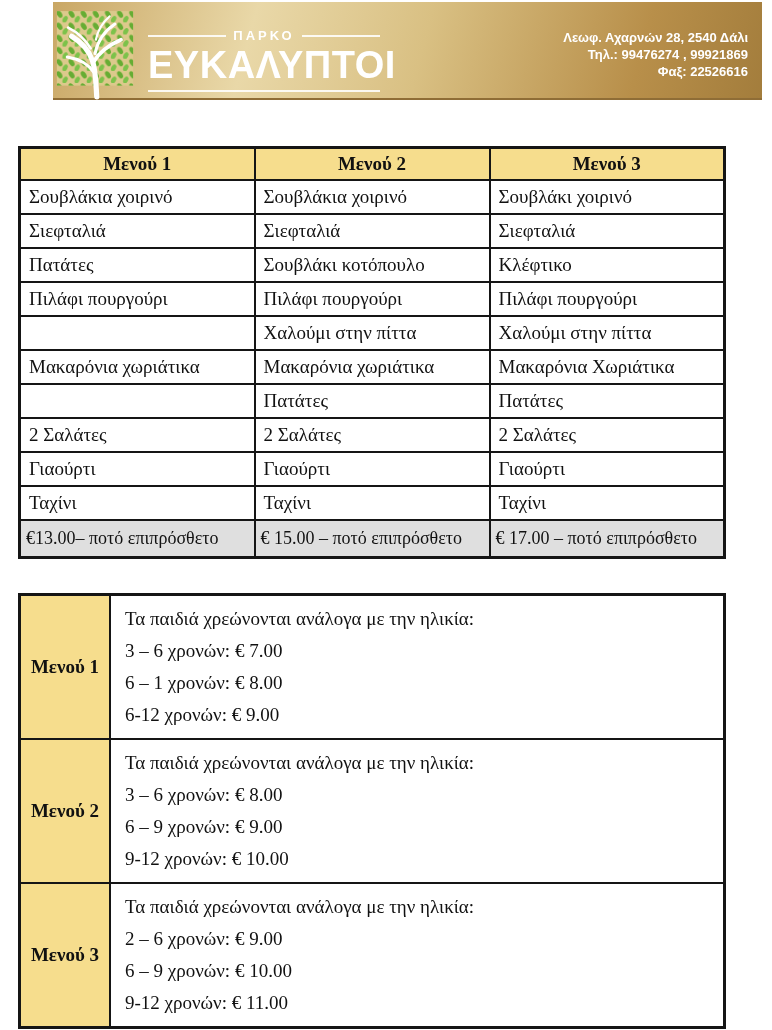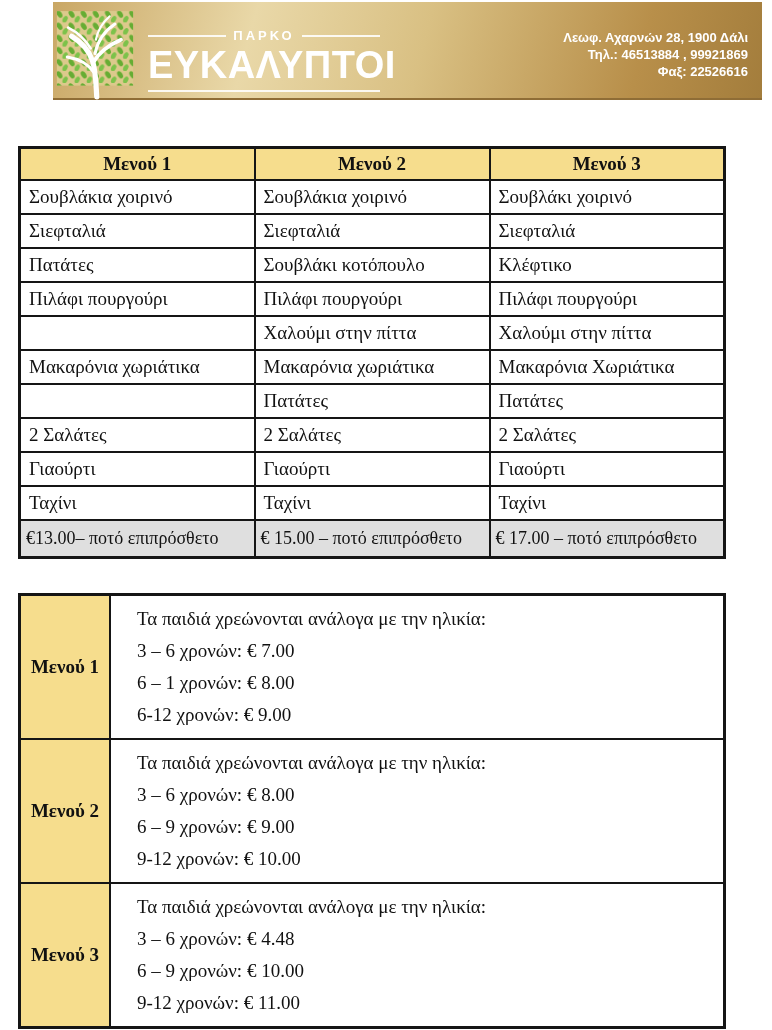--- a/index.html
+++ b/index.html
@@ -49,21 +49,21 @@
   .t2{
     position:absolute;left:18px;top:593px;width:708px;
     font-size:19px;border:3px solid var(--border-black,#111);
   }
   .t2 td{border:2px solid var(--border-black,#111);vertical-align:middle;}
   .t2 .lbl{
     background:var(--header-yellow,#f6dd8d);width:86px;
     text-align:center;font-weight:bold;font-size:19px;
   }
   .t2 .content{padding:2px 14px;height:136px;box-sizing:border-box;vertical-align:middle;}
-  .t2 .content p{margin:10px 12px;line-height:22px;white-space:nowrap;}
+  .t2 .content p{margin:10px 0;line-height:22px;white-space:nowrap;}
 </style>
 </head>
 <body>
 
 <div class="band">
 
   <div class="logo">
     <svg viewBox="0 0 90 101" width="78" height="92" aria-hidden="true">
       <defs>
         <pattern id="lv" width="14" height="14" patternUnits="userSpaceOnUse">
@@ -86,22 +86,22 @@
     <div class="parko-row">
       <span class="line"></span>
       <span class="parko">ΠΑΡΚΟ</span>
       <span class="line"></span>
     </div>
     <div class="brand-name">ΕΥΚΑΛΥΠΤΟΙ</div>
     <div class="brand-underline"></div>
   </div>
 
   <div class="contact">
-    <div>Λεωφ. Αχαρνών 28, 1900 Δάλι</div>
-    <div>Τηλ.: 46513884 , 99921869</div>
+    <div>Λεωφ. Αχαρνών 28, 2540 Δάλι</div>
+    <div>Τηλ.: 99476274 , 99921869</div>
     <div>Φαξ: 22526616</div>
   </div>
 </div>
 
 <table class="t1">
   <thead>
     <tr>
       <th>Μενού 1</th>
       <th>Μενού 2</th>
       <th>Μενού 3</th>
@@ -195,19 +195,19 @@
         <p>Τα παιδιά χρεώνονται ανάλογα με την ηλικία:</p>
         <p>3 – 6 χρονών: € 8.00</p>
         <p>6 – 9 χρονών: € 9.00</p>
         <p>9-12 χρονών: € 10.00</p>
       </td>
     </tr>
     <tr>
       <td class="lbl">Μενού 3</td>
       <td class="content">
         <p>Τα παιδιά χρεώνονται ανάλογα με την ηλικία:</p>
-        <p>3 – 6 χρονών: € 4.48</p>
+        <p>2 – 6 χρονών: € 9.00</p>
         <p>6 – 9 χρονών: € 10.00</p>
         <p>9-12 χρονών: € 11.00</p>
       </td>
     </tr>
   </tbody>
 </table>
 
 </body></html>

